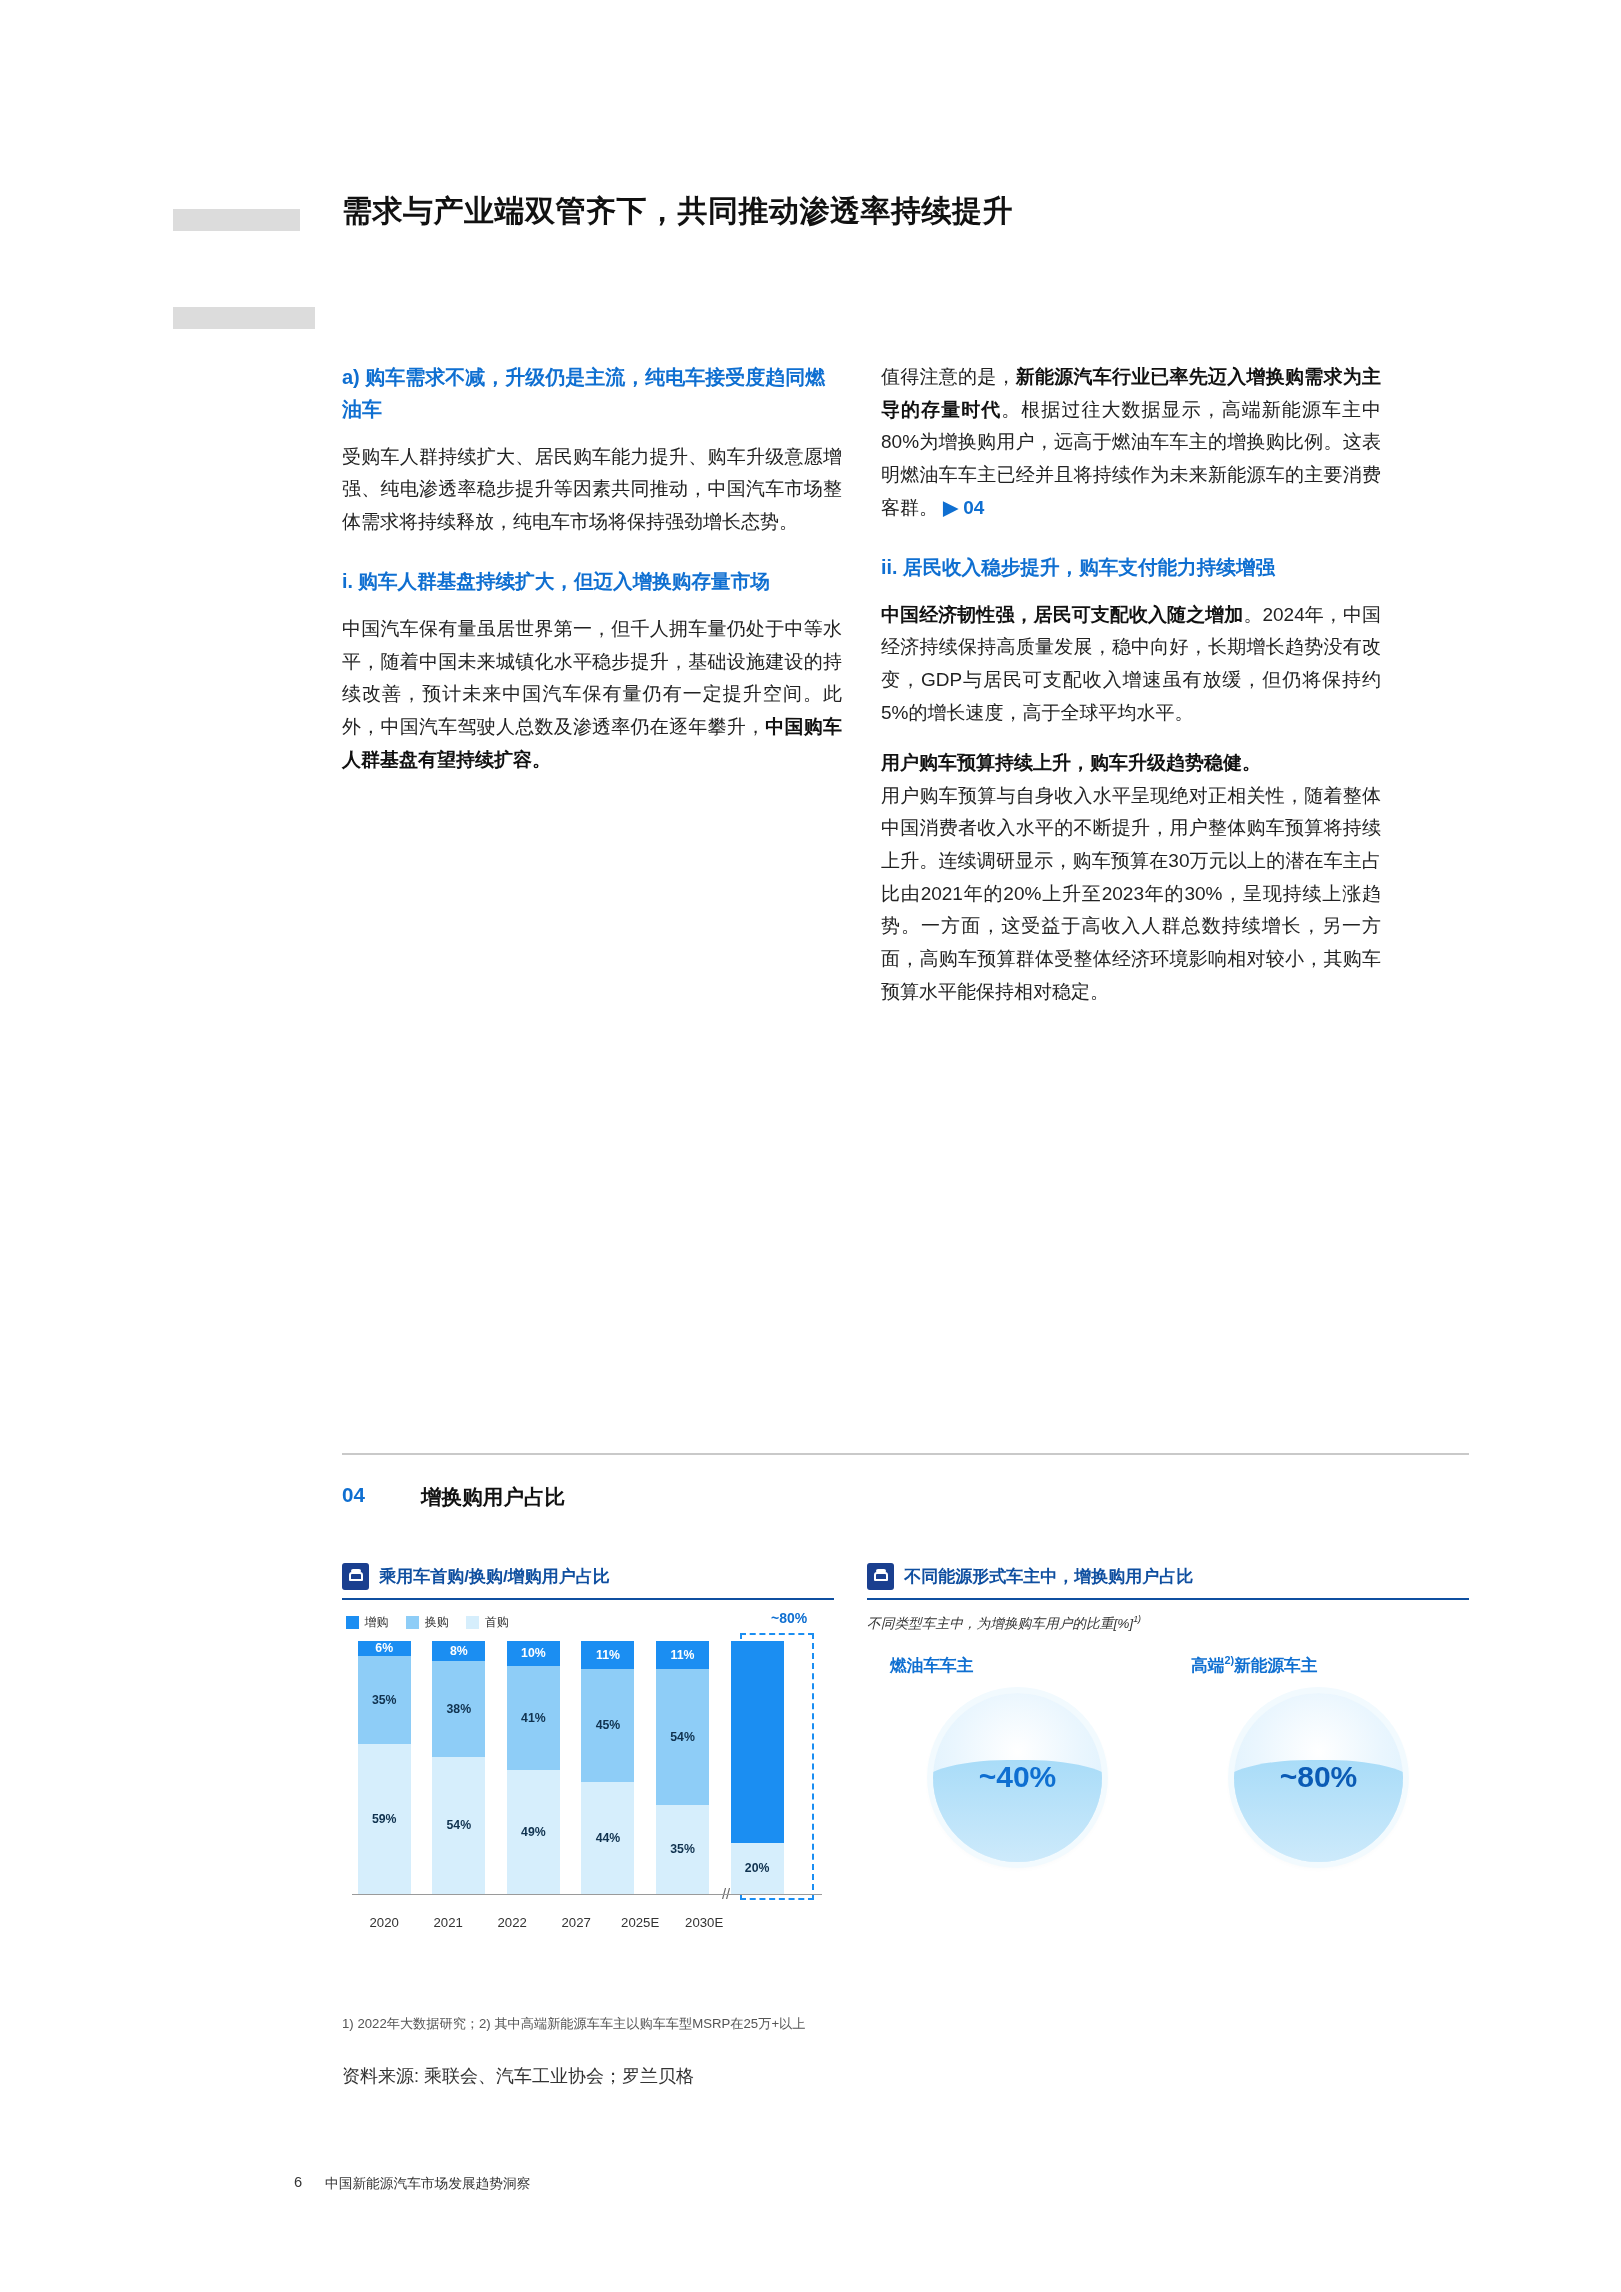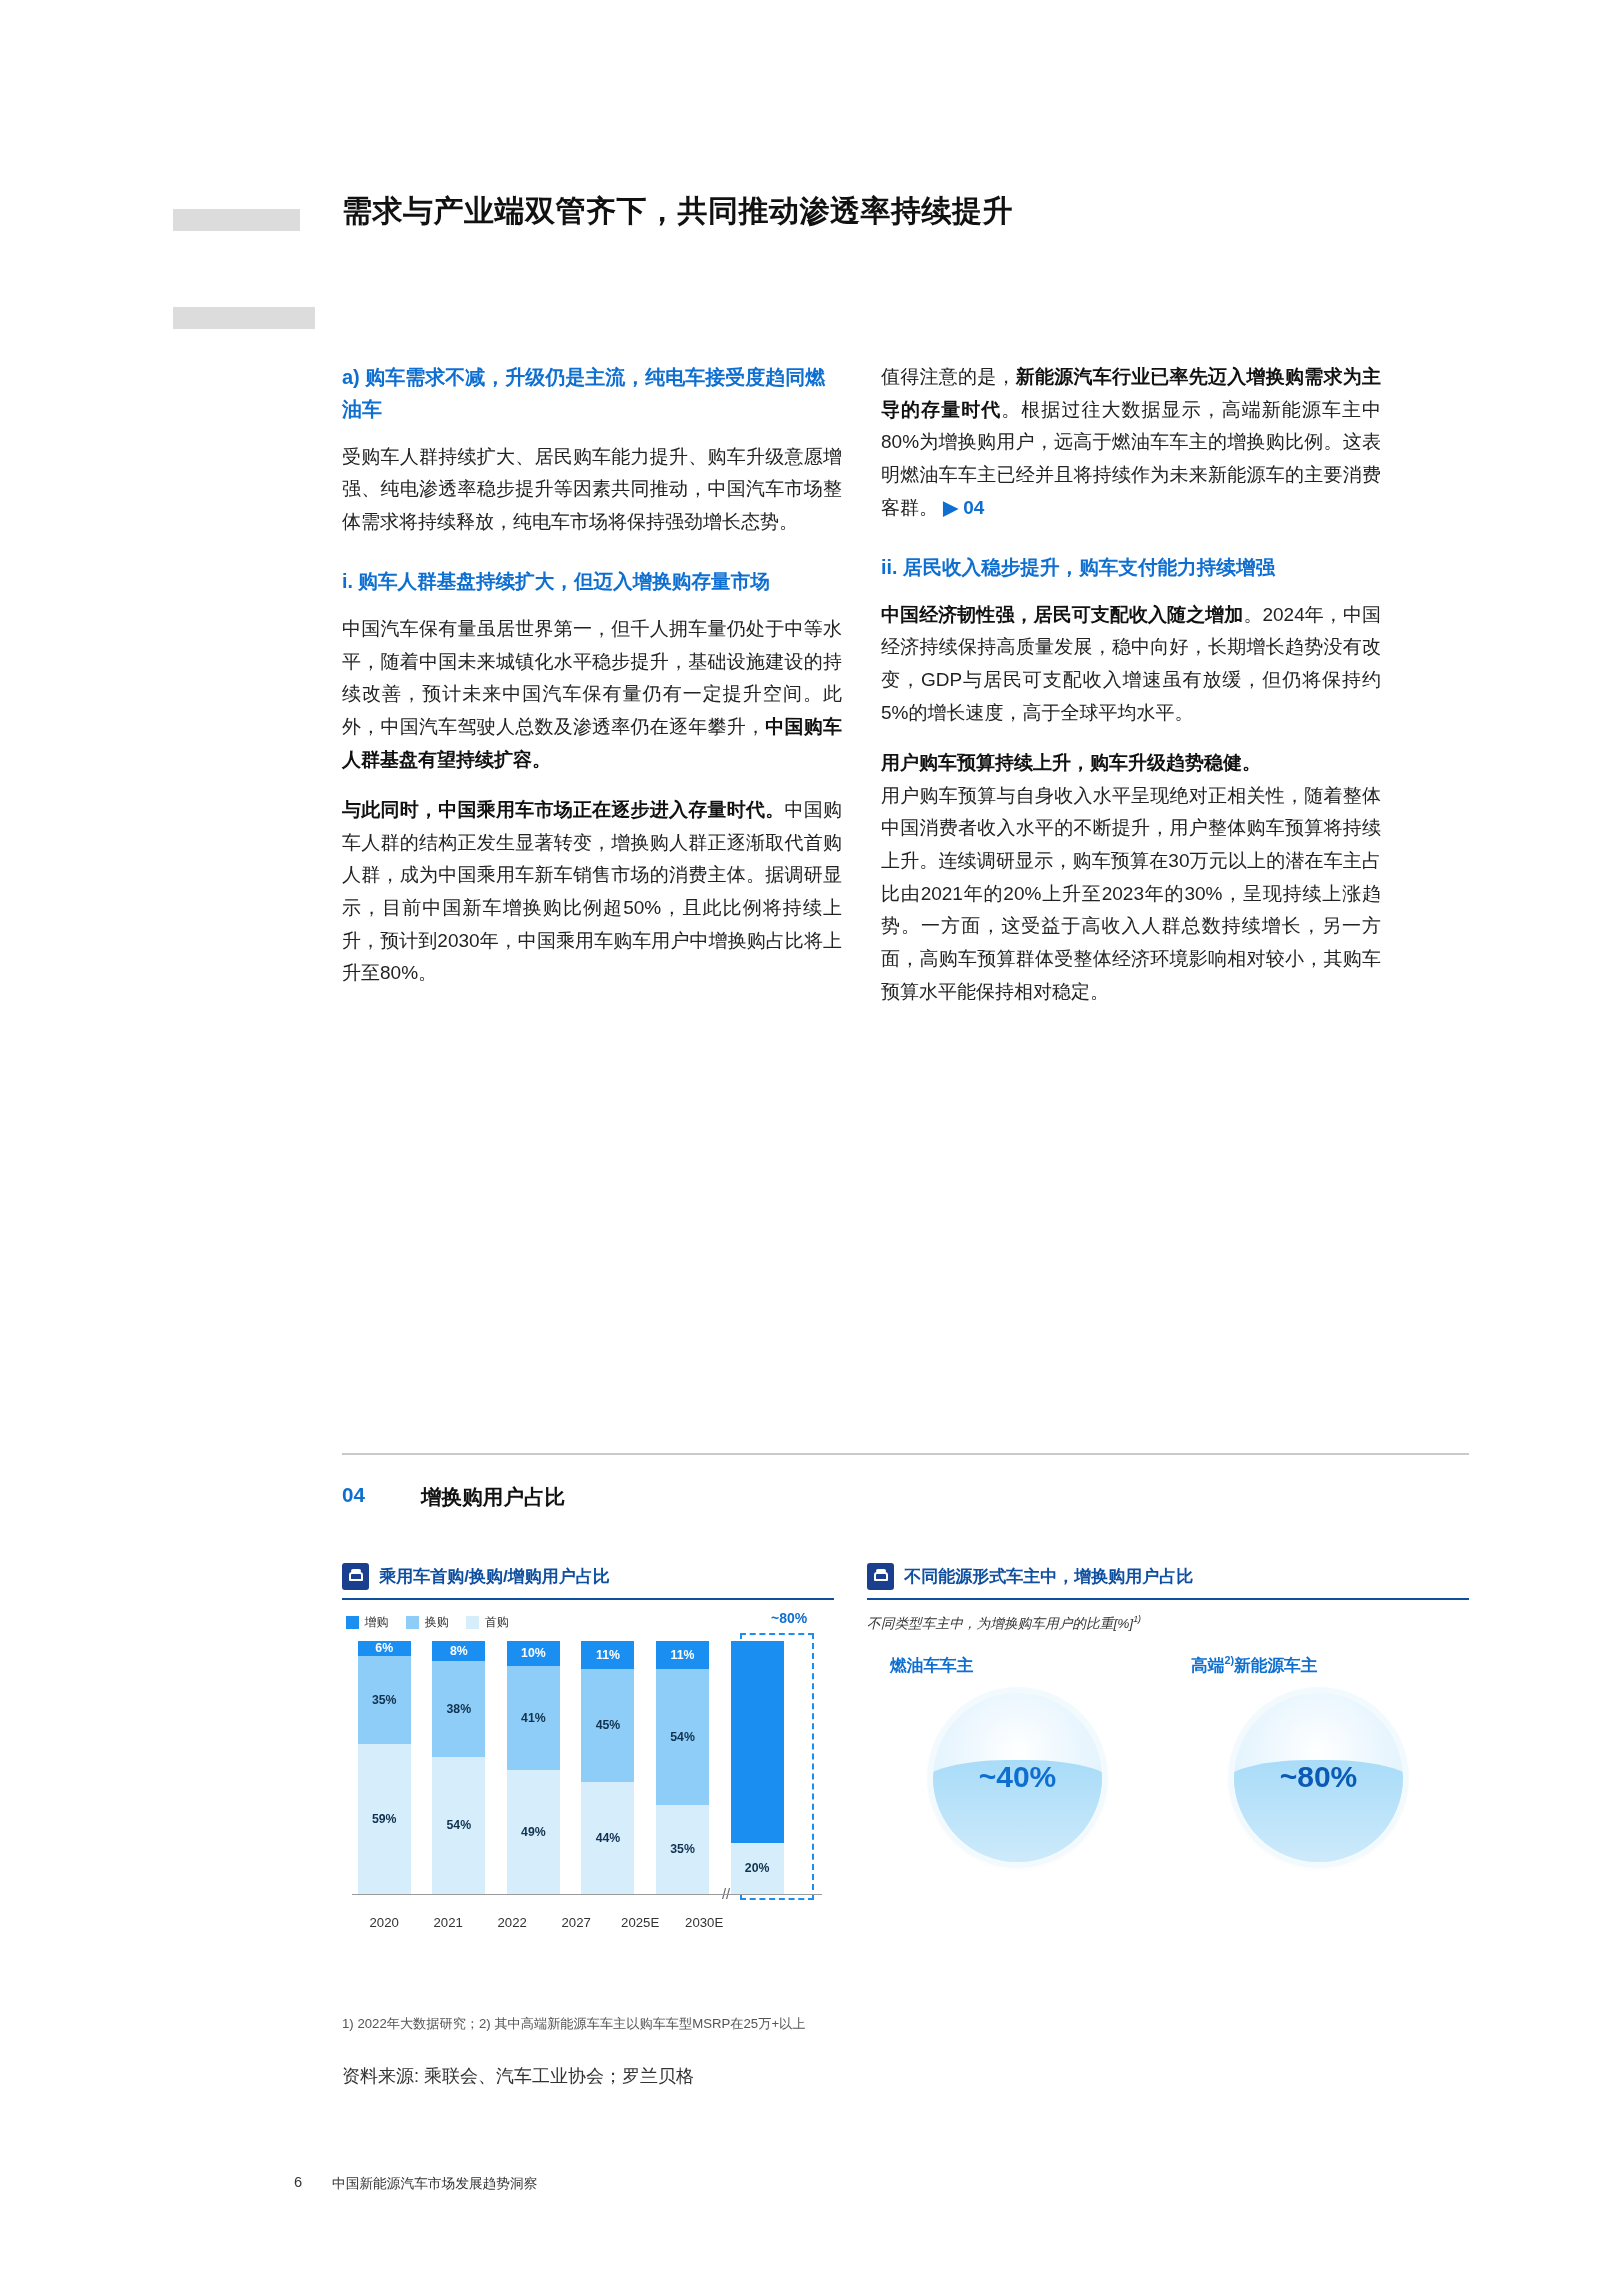--- a/index.html
+++ b/index.html
@@ -348,21 +348,21 @@
   
   .footer-num {
     position: absolute;
     left: 294px;
     top: 2174px;
     font-size: 14.7px;
     color: #333;
   }
   .footer-text {
     position: absolute;
-    left: 332px;
+    left: 325px;
     top: 2175px;
     font-size: 13.7px;
     color: #333;
   }
   sup { font-size: 0.65em; vertical-align: super; }
 </style>
 </head>
 <body>
 
 <div class="page">
@@ -377,23 +377,20 @@
 
     <h4 class="sub-blue-i">
       <span class="lead">i.</span>
       <span>购车人群基盘持续扩大，但迈入增换购存量市场</span>
     </h4>
 
     <p class="body">
       <span>中国汽车保有量虽居世界第一，但千人拥车量仍处于中等水平，随着中国未来城镇化水平稳步提升，基础设施建设的持续改善，预计未来中国汽车保有量仍有一定提升空间。此外，中国汽车驾驶人总数及渗透率仍在逐年攀升，</span><b>中国购车人群基盘有望持续扩容。</b>
     </p>
 
-    <p class="body">
-      <b>与此同时，中国乘用车市场正在逐步进入存量时代。</b><span>中国购车人群的结构正发生显著转变，增换购人群正逐渐取代首购人群，成为中国乘用车新车销售市场的消费主体。据调研显示，目前中国新车增换购比例超50%，且此比例将持续上升，预计到2030年，中国乘用车购车用户中增换购占比将上升至80%。</span>
-    </p>
   </div>
 
   <div class="col-right">
     <p class="body">
       <span>值得注意的是，</span><b>新能源汽车行业已率先迈入增换购需求为主导的</b><b>存量时代</b><span>。根据过往大数据显示，高端新能源车主中80%为增换购用户，远高于燃油车车主的增换购比例。这表明燃油车车主已经并且将持续作为未来新能源车的主要消费客群。</span>
       <span class="ref-mark">▶ 04</span>
     </p>
 
     <h4 class="sub-blue-i">
       <span class="lead">ii.</span>

